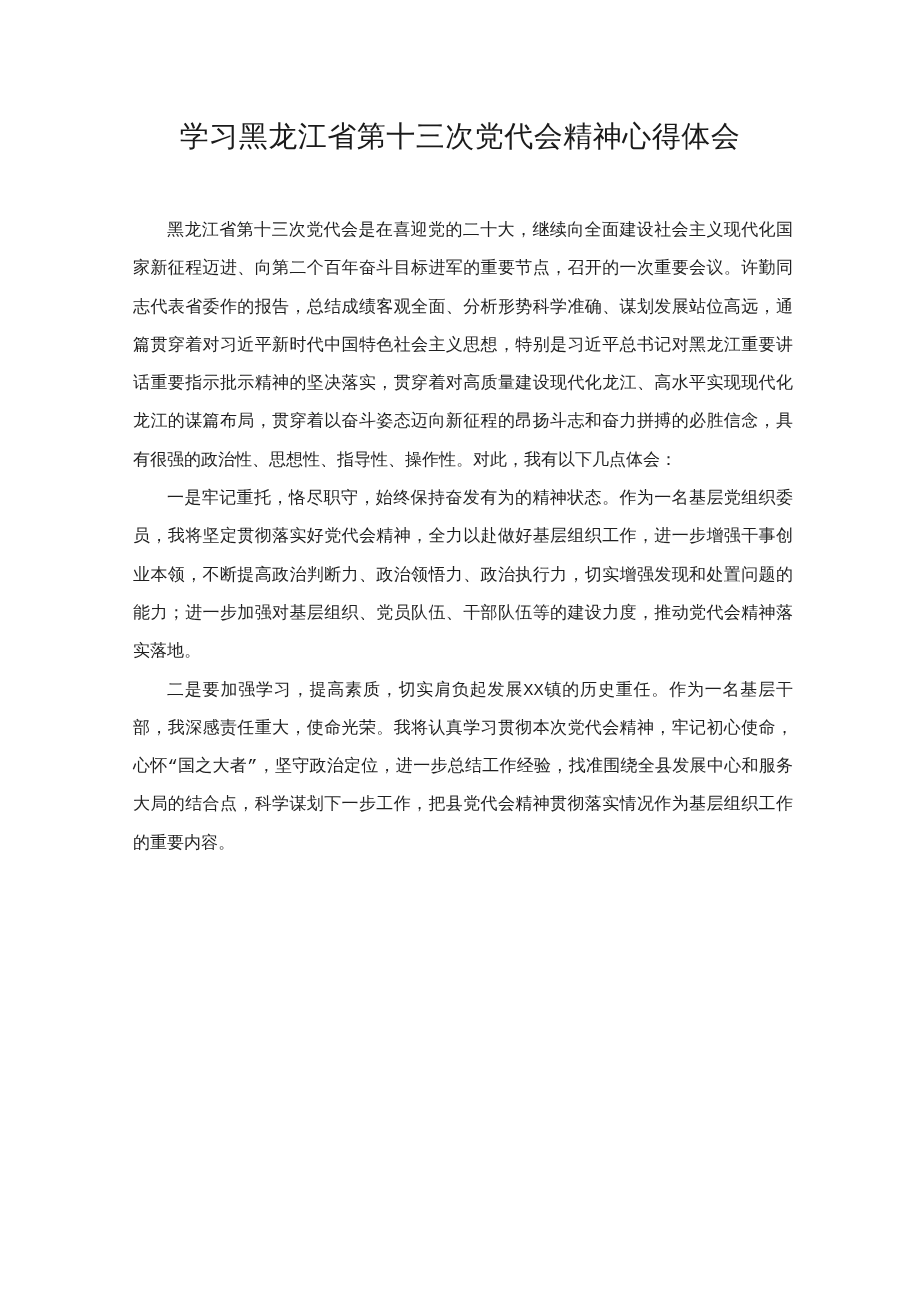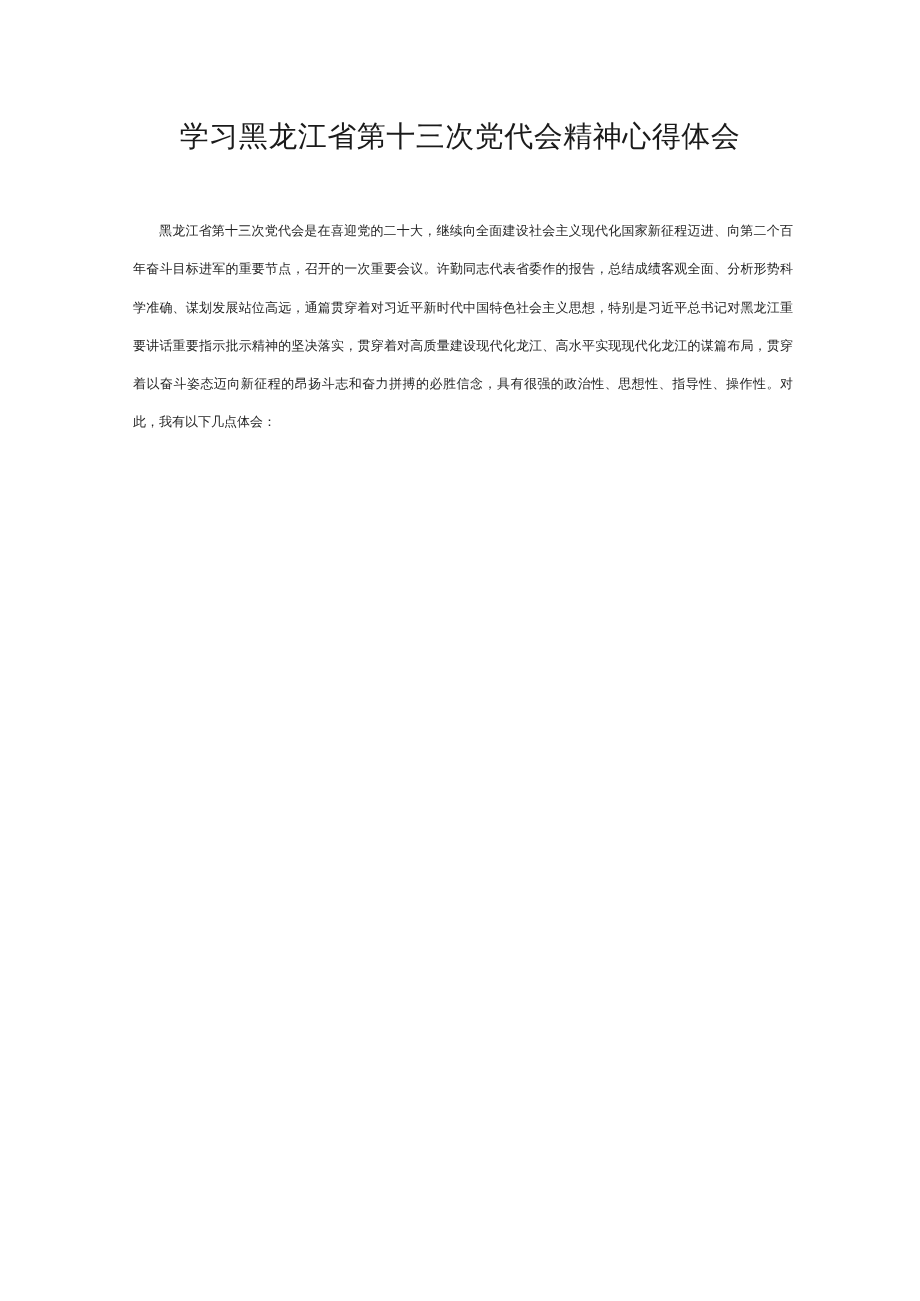--- a/index.html
+++ b/index.html
@@ -6,27 +6,29 @@
   body { width: 920px; height: 1301px; overflow: hidden; position: relative; }
   .page { position: absolute; left: 0; top: 0; width: 880px; height: 1301px; background: #fff; }
   .title {
     position: absolute; left: 0; top: 116px; width: 920px; text-align: center;
     font-family: "DejaVu Serif", "Liberation Serif", serif;
     font-size: 29px; line-height: 40px; color: #1a1a1a; letter-spacing: 0.5px;
     margin: 0; font-weight: normal;
   }
   .body {
     position: absolute; left: 133px; top: 212px; width: 660px;
-    font-family: Liberation Serif, serif;
-    font-size: 13px; line-height: 38.3px; color: #1f1f1f;
+    font-family: Liberation Mono, monospace;
+    font-size: 17px; line-height: 38.3px; color: #1f1f1f;
     text-align: justify; text-justify: inter-ideograph;
   }
   .body p { margin: 0; text-indent: 2em; }
 </style>
 </head>
 <body>
 
 <div class="page">
   <h1 class="title">学习黑龙江省第十三次党代会精神心得体会</h1>
   <div class="body">
     <p>黑龙江省第十三次党代会是在喜迎党的二十大，继续向全面建设社会主义现代化国家新征程迈进、向第二个百年奋斗目标进军的重要节点，召开的一次重要会议。许勤同志代表省委作的报告，总结成绩客观全面、分析形势科学准确、谋划发展站位高远，通篇贯穿着对习近平新时代中国特色社会主义思想，特别是习近平总书记对黑龙江重要讲话重要指示批示精神的坚决落实，贯穿着对高质量建设现代化龙江、高水平实现现代化龙江的谋篇布局，贯穿着以奋斗姿态迈向新征程的昂扬斗志和奋力拼搏的必胜信念，具有很强的政治性、思想性、指导性、操作性。对此，我有以下几点体会：</p>
+    <p>一是牢记重托，恪尽职守，始终保持奋发有为的精神状态。作为一名基层党组织委员，我将坚定贯彻落实好党代会精神，全力以赴做好基层组织工作，进一步增强干事创业本领，不断提高政治判断力、政治领悟力、政治执行力，切实增强发现和处置问题的能力；进一步加强对基层组织、党员队伍、干部队伍等的建设力度，推动党代会精神落实落地。</p>
+    <p>二是要加强学习，提高素质，切实肩负起发展XX镇的历史重任。作为一名基层干部，我深感责任重大，使命光荣。我将认真学习贯彻本次党代会精神，牢记初心使命，心怀“国之大者”，坚守政治定位，进一步总结工作经验，找准围绕全县发展中心和服务大局的结合点，科学谋划下一步工作，把县党代会精神贯彻落实情况作为基层组织工作的重要内容。</p>
   </div>
 </div>
 
 </body></html>

